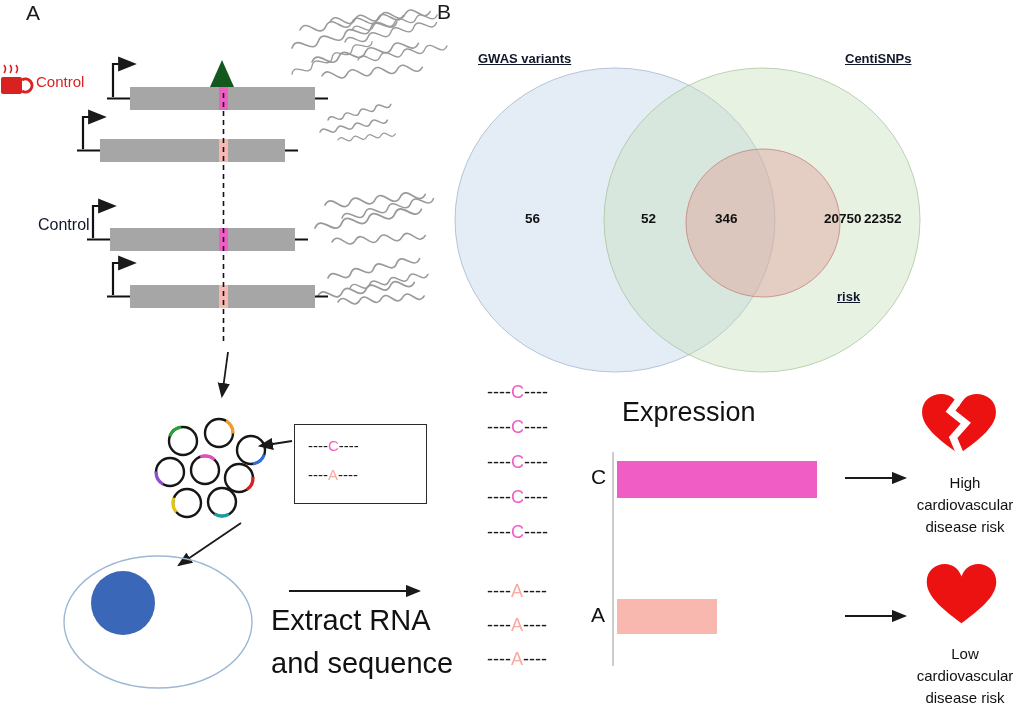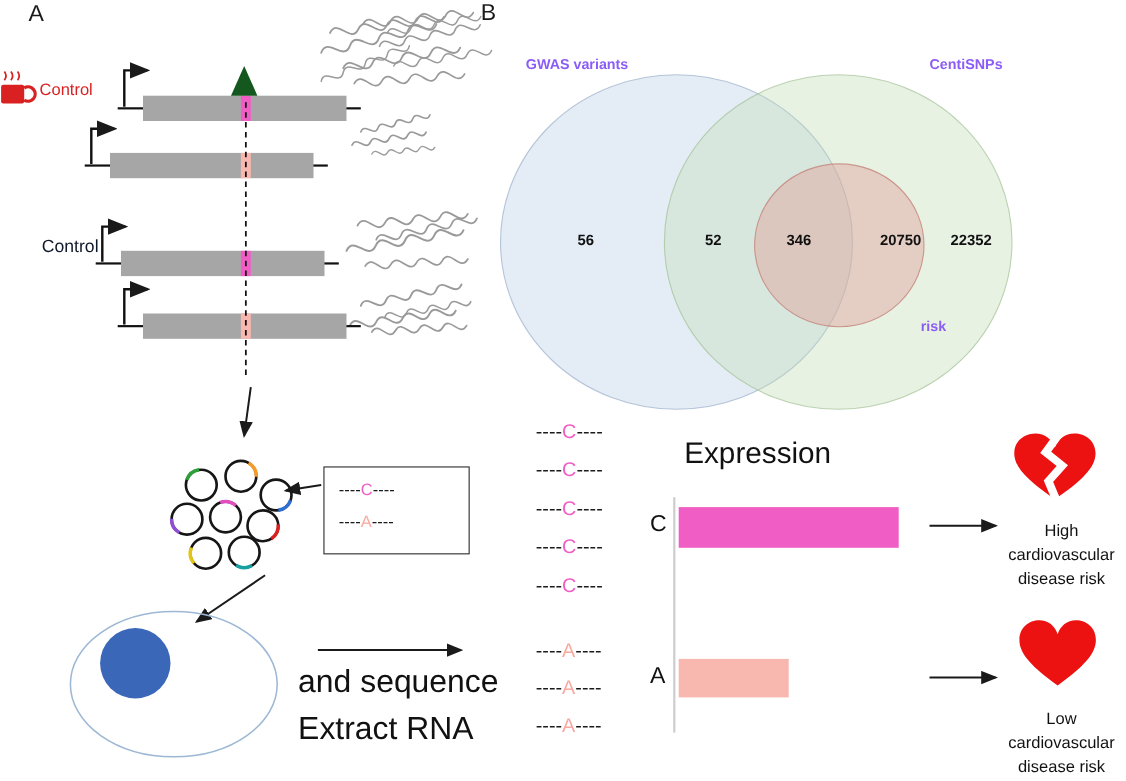--- a/index.html
+++ b/index.html
@@ -7,21 +7,21 @@
   #figure{position:relative;width:1024px;height:710px;background:#fff;overflow:hidden;}
   .abs{position:absolute;}
   svg.layer{position:absolute;left:0;top:0;}
   .panel-label{font-size:21px;color:#1a1a1a;}
   .caffeine{font-size:15px;color:#d92121;}
   .control{font-size:16px;color:#0f172a;}
   .allele-box{width:118px;height:72px;border:1.3px solid #2b2b2b;padding:6px 0 0 13px;font-size:15px;line-height:29px;background:#fff;}
   .letter-c{color:#f05ec5;}
   .letter-a{color:#f8a9a0;}
   .extract{font-size:29px;line-height:43px;color:#111;}
-  .venn-label{font-size:13px;font-weight:bold;color:#8b5cf6;white-space:nowrap;}
+  .venn-label{font-size:13px;font-weight:bold;color:#0f172a;white-space:nowrap;text-decoration:underline;}
   .venn-count{font-size:13.5px;font-weight:bold;color:#111;white-space:nowrap;}
   .expr-title{font-size:27px;color:#111;text-align:right;}
   .seq-col{display:flex;flex-direction:column;}
   .seq-row{font-size:18px;white-space:nowrap;color:#1a1a1a;}
   .seq-col.c .seq-row{margin-bottom:14px;}
   .seq-col.a .seq-row{margin-bottom:13px;}
   .bar{position:absolute;}
   .bar-c{background:#f05ec5;}
   .bar-a{background:#f8b7af;}
   .bar-label{font-size:21px;color:#111;}
@@ -162,31 +162,31 @@
 
   <div class="abs caffeine" style="left:36px;top:73px">Control</div>
   <div class="abs control" style="left:38px;top:216px">Control</div>
 
   <div class="abs allele-box" style="left:294px;top:424px">
     <div class="seq-row" style="font-size:15px"><span>----</span><span class="letter-c">C</span><span>----</span></div>
     <div class="seq-row" style="font-size:15px"><span>----</span><span class="letter-a">A</span><span>----</span></div>
   </div>
 
   <div class="abs extract" style="left:271px;top:599px">
+    <div>Extract RNA</div>
     <div>and sequence</div>
-    <div>Extract RNA</div>
   </div>
 
   <div class="abs venn-label" style="left:478px;top:51px">GWAS variants</div>
   <div class="abs venn-label" style="left:845px;top:51px">CentiSNPs</div>
   <div class="abs venn-label" style="left:837px;top:289px">risk</div>
   <div class="abs venn-count" style="left:525px;top:211px">56</div>
   <div class="abs venn-count" style="left:641px;top:211px">52</div>
   <div class="abs venn-count" style="left:715px;top:211px">346</div>
-  <div class="abs venn-count" style="left:800px;top:211px">20750</div>
+  <div class="abs venn-count" style="left:824px;top:211px">20750</div>
   <div class="abs venn-count" style="left:864px;top:211px">22352</div>
 
   <div class="abs expr-title" style="left:622px;top:397px">Expression</div>
 
   <div class="abs seq-col c" style="left:487px;top:382px">
     <div class="seq-row"><span>----</span><span class="letter-c">C</span><span>----</span></div>
     <div class="seq-row"><span>----</span><span class="letter-c">C</span><span>----</span></div>
     <div class="seq-row"><span>----</span><span class="letter-c">C</span><span>----</span></div>
     <div class="seq-row"><span>----</span><span class="letter-c">C</span><span>----</span></div>
     <div class="seq-row"><span>----</span><span class="letter-c">C</span><span>----</span></div>

